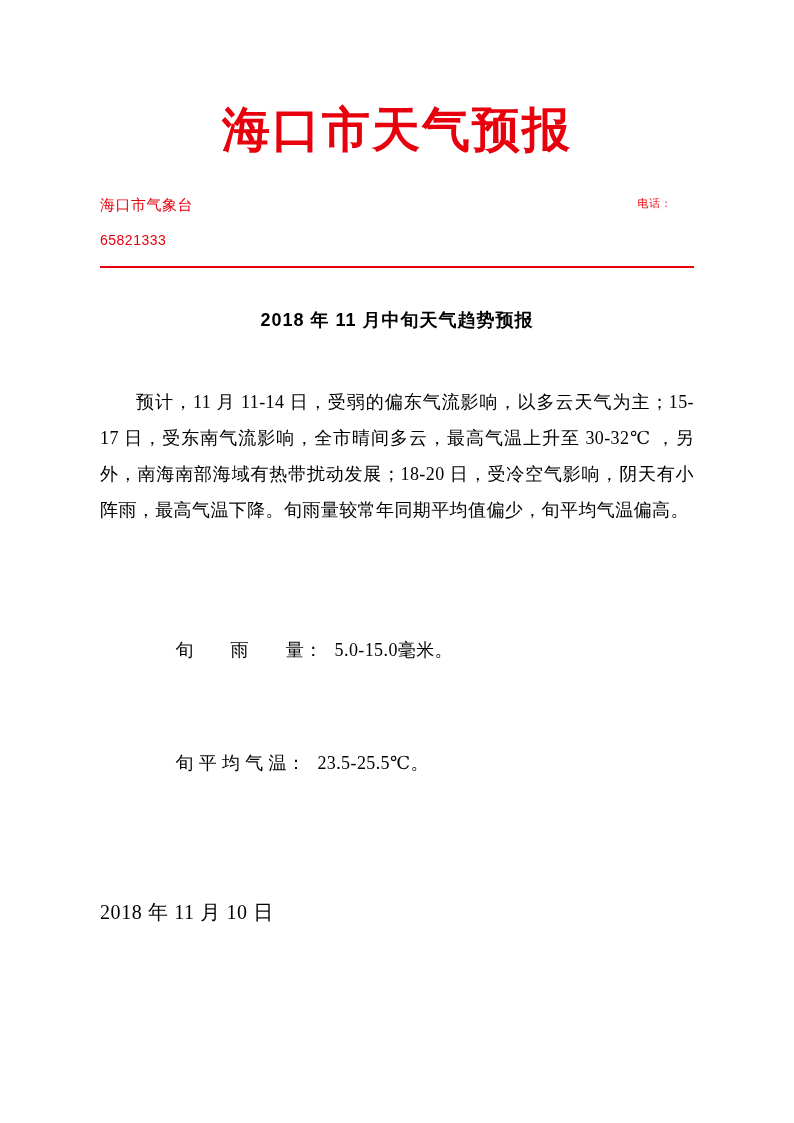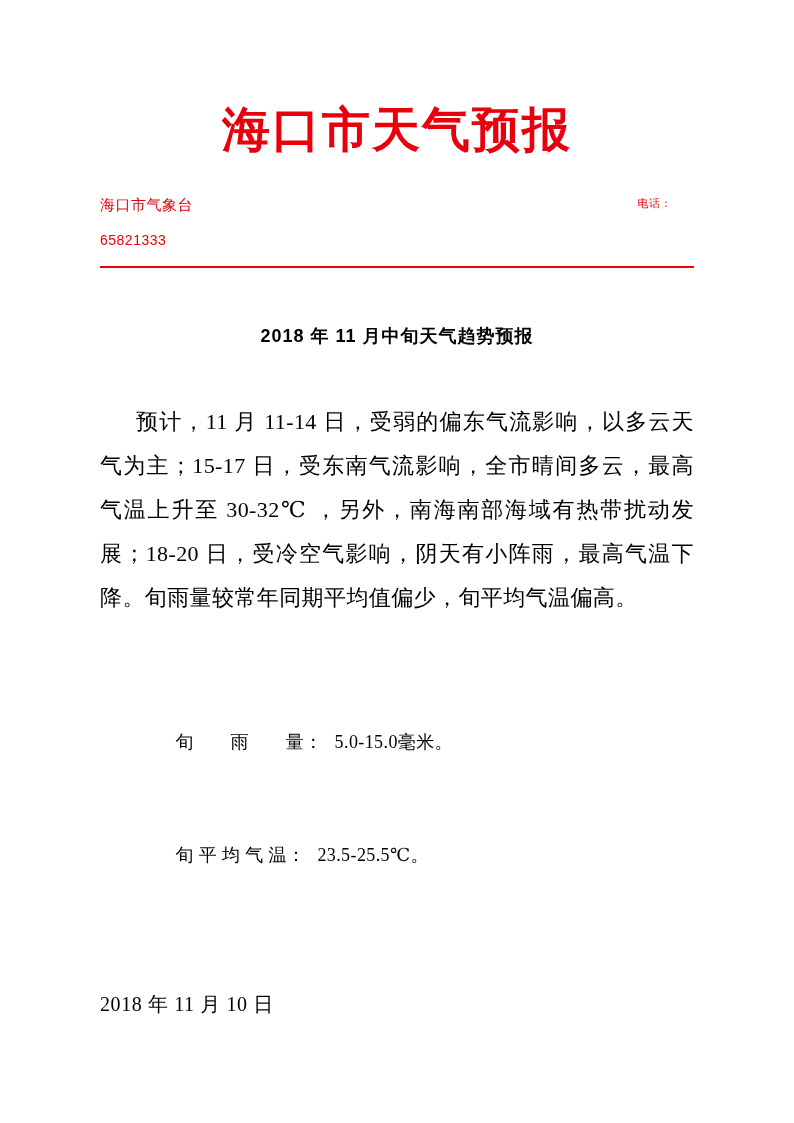--- a/index.html
+++ b/index.html
@@ -65,31 +65,31 @@
     letter-spacing: 0.5px;
   }
   .rule {
     border: 0;
     border-top: 2px solid #e8000d;
     margin: 0;
     height: 0;
   }
   .section-title {
     margin: 0;
-    padding-top: 56px;
+    padding-top: 40px;
     text-align: center;
     font-family: "Liberation Sans", "DejaVu Sans", sans-serif;
     font-size: 18px;
     font-weight: bold;
     letter-spacing: 1px;
   }
   .body-text {
     margin: 0;
     padding-top: 52px;
-    font-size: 22px;
+    font-size: 18px;
     line-height: 2.0;
     text-align: justify;
     text-indent: 36px;
     letter-spacing: 0.4px;
   }
   .stats {
     margin: 0;
     padding-top: 66px;
     padding-left: 46px;
   }

